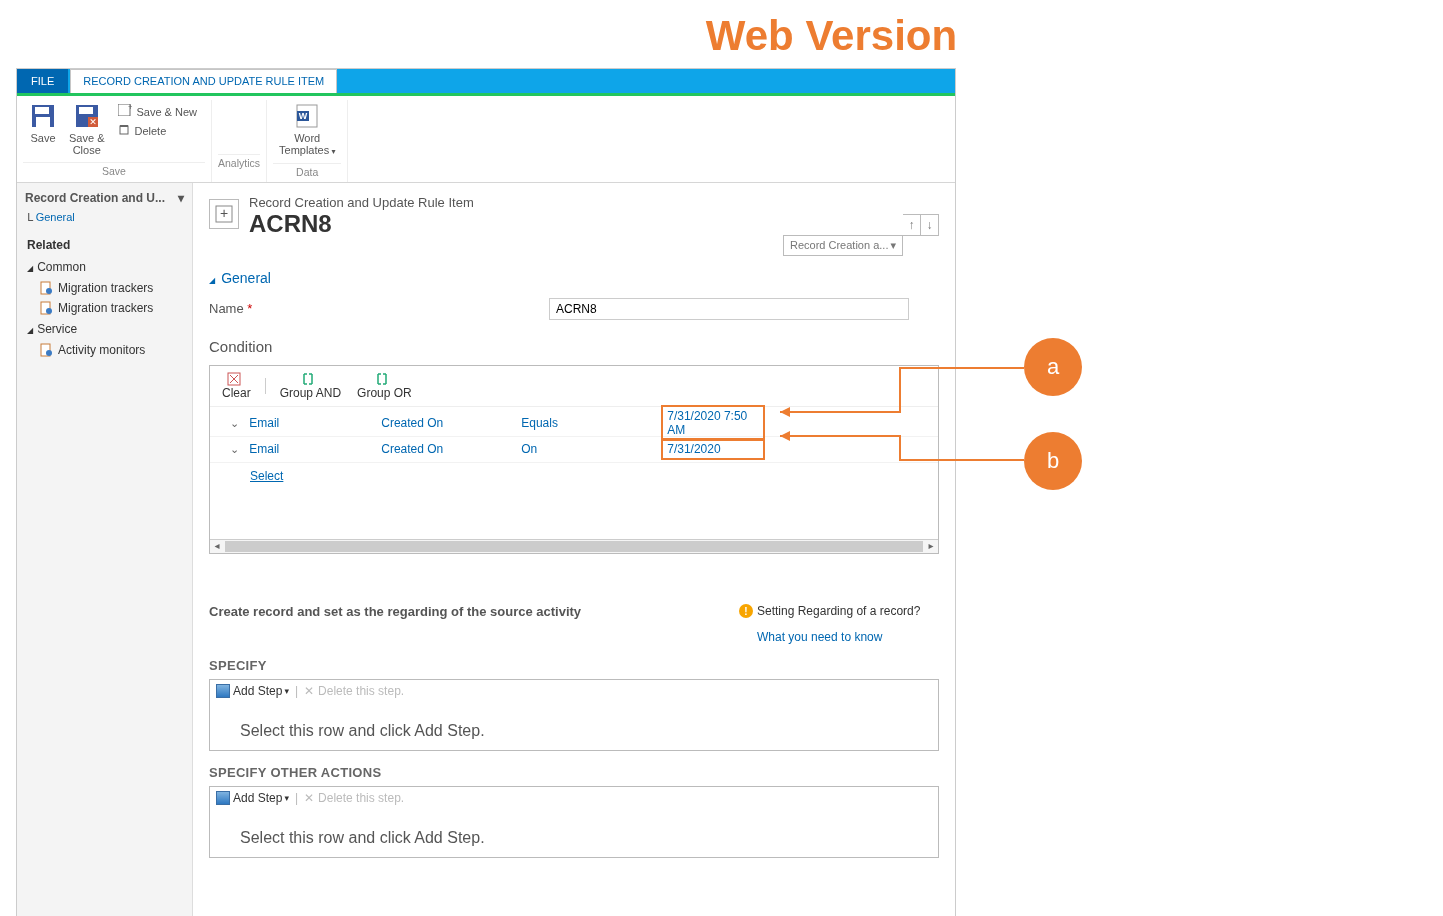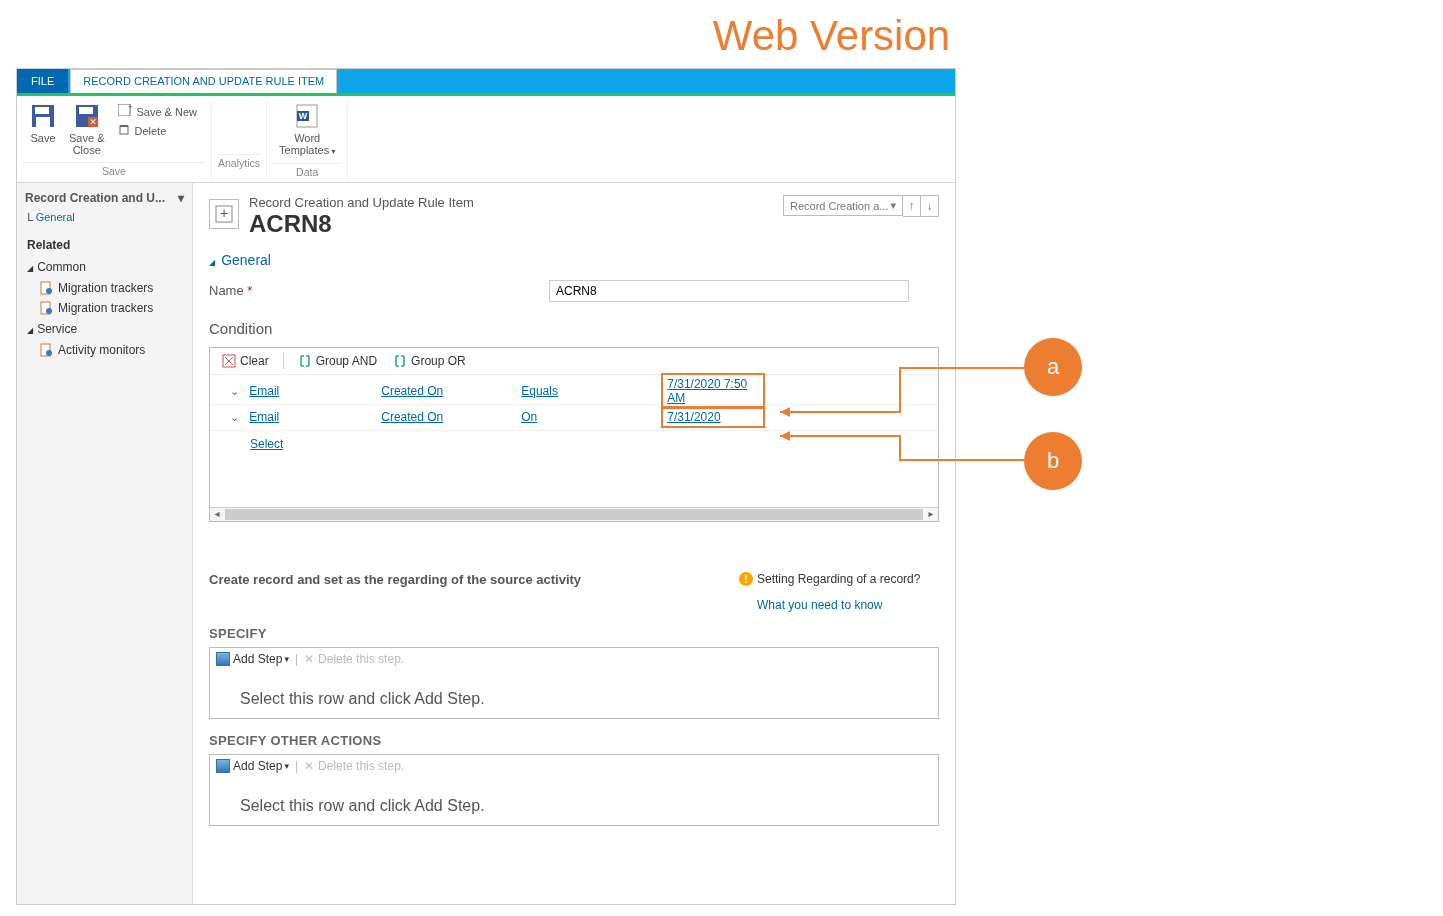--- a/index.html
+++ b/index.html
@@ -1,18 +1,18 @@
 <!DOCTYPE html>
 <html><head>
   <meta charset="utf-8">
   <style>
     * { box-sizing: border-box; margin: 0; padding: 0; }
     body { font-family: "Segoe UI", Tahoma, sans-serif; font-size: 12px; color: #333; background: #fff; }
     
-    .page-title { color: #ed7d31; font-size: 42px; font-weight: 400; text-align: center; margin: 12px 0 8px 0; padding-left: 220px; }
+    .page-title { color: #ed7d31; font-size: 42px; font-weight: 700; text-align: center; margin: 12px 0 8px 0; padding-left: 220px; }
     
     .app-frame { margin-left: 16px; width: 940px; border: 1px solid #ccc; background: #fff; }
     
     
     .ribbon-tabs { display: flex; background: #0ea5e9; border-bottom: 3px solid #22c55e; }
     .tab-file { background: #0067b1; color: #fff; padding: 6px 14px; font-size: 11px; }
     .tab-item { border: 1px solid #c6c6c6; border-bottom: none; padding: 5px 12px; color: #0067b1; font-size: 11px; margin-left: 2px; background: #fff; }
     
     
     .ribbon { display: flex; background: #fff; border-bottom: 1px solid #d6d6d6; padding: 4px 0 0 0; }
@@ -36,44 +36,44 @@
     .sidebar .tree-h::before { content: "◢"; font-size: 8px; margin-right: 4px; color: #333; }
     .sidebar .tree-item { display: flex; align-items: center; padding: 3px 10px 3px 22px; font-size: 12px; color: #333; cursor: pointer; }
     .sidebar .tree-item .ti-icon { width: 14px; height: 14px; margin-right: 5px; }
     
     .content { flex: 1; display: flex; flex-direction: column; position: relative; }
     .content-header { display: flex; align-items: flex-start; padding: 12px 16px 6px 16px; }
     .form-icon { width: 30px; height: 30px; border: 1px solid #bbb; display: flex; align-items: center; justify-content: center; margin-right: 10px; margin-top: 4px; }
     .form-titles .subtype { color: #555; font-size: 13px; }
     .form-titles .main-title { font-size: 24px; font-weight: 600; color: #333; }
     .header-right { margin-left: auto; display: flex; align-items: center; gap: 0; }
-    .dd-select { border: 1px solid #bbb; padding: 3px 6px; font-size: 11px; color: #777; width: 120px; display: flex; justify-content: space-between; align-items: center; }
+    .dd-select { border: 1px solid #bbb; padding: 3px 6px; font-size: 11px; color: #777; width: 120px; display: flex; justify-content: space-between; align-items: center; margin-top: 40px; }
     .nav-btn { border: 1px solid #bbb; width: 18px; height: 22px; display: flex; align-items: center; justify-content: center; color: #777; border-left: none; }
     
     .scroll-area { overflow-y: scroll; height: 660px; padding: 0 16px 20px 16px; }
     .section-title { color: #0067b1; font-size: 14px; padding: 8px 0 6px 0; }
     .section-title::before { content: "◢"; font-size: 8px; margin-right: 6px; }
     
     .field-row { display: flex; align-items: center; margin: 6px 0; }
     .field-label { width: 340px; color: #555; font-size: 13px; }
     .req { color: #c00; }
     .field-input { border: 1px solid #ccc; padding: 3px 6px; font-size: 12px; width: 360px; background: #fff; }
     
     .subsection { font-size: 15px; color: #555; margin: 18px 0 10px 0; }
     
     .condition-box { border: 1px solid #bbb; }
     .cond-toolbar { display: flex; align-items: center; padding: 4px 6px; gap: 4px; border-bottom: 1px solid #eee; background: #fff; }
-    .cond-btn { display: flex; align-items: center; padding: 2px 6px; font-size: 12px; color: #333; cursor: pointer; }
+    .cond-btn { display: flex; align-items: center; padding: 2px 6px; font-size: 12px; color: #333; cursor: pointer; flex-direction: column; }
     .cond-btn .cb-icon { width: 14px; height: 14px; margin-right: 4px; }
     .divider-v { width: 1px; height: 16px; background: #ccc; margin: 0 4px; }
     
     .cond-body { padding: 4px 0 0 0; }
     .cond-row { display: flex; align-items: center; padding: 4px 20px; border-bottom: 1px solid #f2f2f2; height: 26px; }
     .cond-chev { color: #666; font-size: 11px; margin-right: 10px; }
-    .cond-cell { color: #0067b1; text-decoration: underline; font-size: 12px; cursor: pointer; }
+    .cond-cell { color: #0067b1; font-size: 12px; cursor: pointer; }
     .cell-entity { width: 132px; }
     .cell-attr   { width: 140px; }
     .cell-op     { width: 140px; }
     .cell-val    { border: 2px solid #ed7d31; padding: 2px 4px; display: inline-block; width: 104px; }
     .cond-sel { padding: 6px 40px; color: #0067b1; text-decoration: underline; font-size: 12px; cursor: pointer; }
     .cond-hscroll { height: 14px; background: #f5f5f5; border-top: 1px solid #ccc; display: flex; }
     .cond-hscroll .sbtn { width: 14px; text-align: center; color: #666; font-size: 10px; }
     .cond-hscroll .strack { flex: 1; background: #ccc; margin: 1px; }
     
     .regarding-row { display: flex; align-items: flex-start; margin: 50px 0 10px 0; }

